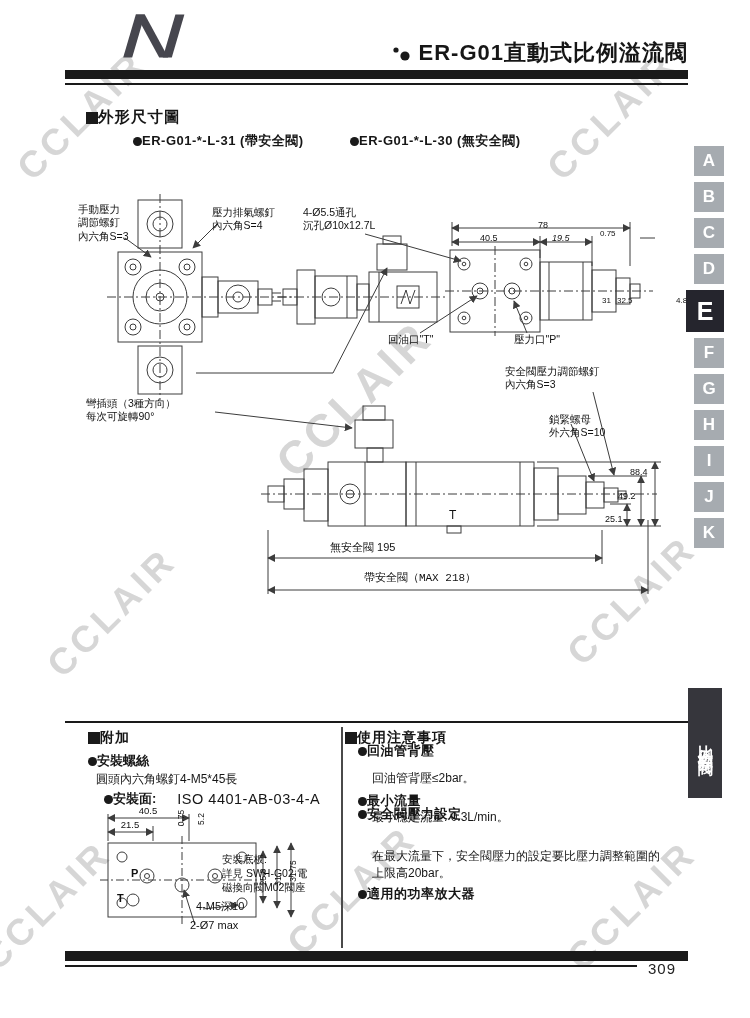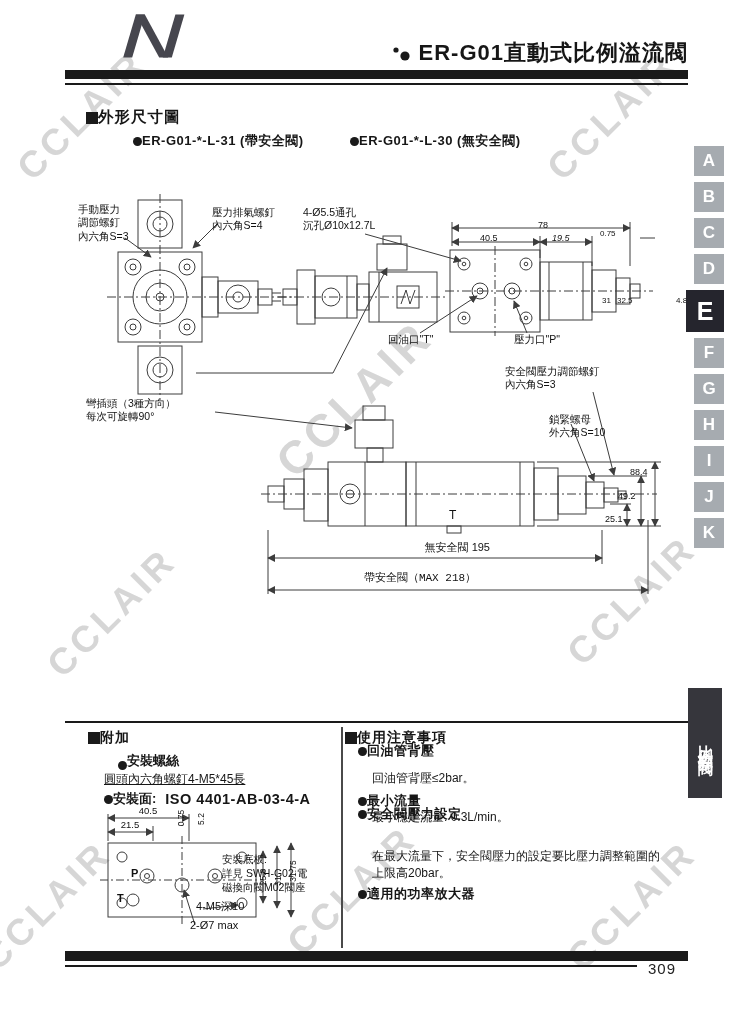--- a/index.html
+++ b/index.html
@@ -23,21 +23,21 @@
   .dim.s{font-size:8px;}
   .rot{transform:rotate(-90deg);text-align:center;width:30px;}
   .tabs{position:absolute;z-index:2;left:686px;top:146px;display:flex;flex-direction:column;align-items:flex-end;gap:6px;}
   .tab{width:30px;height:30px;background:#a6abb0;color:#fff;font-weight:bold;font-size:17px;display:flex;align-items:center;justify-content:center;}
   .tab.active{width:38px;height:42px;background:#25252d;font-size:25px;}
   .sideLabel{position:absolute;z-index:2;left:688px;top:688px;width:34px;height:110px;background:#36363c;color:#fff;
     display:flex;align-items:center;justify-content:center;writing-mode:vertical-rl;font-size:15px;font-weight:bold;letter-spacing:4px;}
   .noteTitle{font-size:13px;font-weight:bold;letter-spacing:.5px;}
   .noteText{position:absolute;z-index:1;font-size:12px;line-height:1.45;white-space:pre-line;}
   .small-ttl{font-size:13px;font-weight:bold;}
-  .iso{font-size:14.5px;font-weight:bold;letter-spacing:.5px;margin-left:9px;}
+  .iso{font-size:14.5px;font-weight:normal;letter-spacing:.5px;margin-left:21px;}
   .pnum{position:absolute;z-index:2;font-size:15px;letter-spacing:1px;color:#222;}
   svg{overflow:visible;}
 </style>
 </head>
 <body>
 
 <div class="page">
 
   <div class="wm" style="left:0px;top:95px;">CCLAIR</div>
   <div class="wm" style="left:530px;top:95px;">CCLAIR</div>
@@ -222,21 +222,21 @@
 沉孔Ø10x12.7L</div>
   <div class="lbl" style="left:388px;top:333px;">回油口"T"</div>
   <div class="lbl" style="left:514px;top:333px;">壓力口"P"</div>
   <div class="lbl" style="left:86px;top:397px;">彎插頭（3種方向）
 每次可旋轉90°</div>
   <div class="lbl" style="left:505px;top:365px;">安全閥壓力調節螺釘
 內六角S=3</div>
   <div class="lbl" style="left:549px;top:413px;">鎖緊螺母
 外六角S=10</div>
   <div class="lbl" style="left:449px;top:508px;font-size:12px;">T</div>
-  <div class="lbl" style="left:330px;top:540px;width:160px;text-align:right;font-size:11px;">無安全閥  195</div>
+  <div class="lbl" style="left:330px;top:540px;width:160px;text-align:left;font-size:11px;">無安全閥  195</div>
   <div class="lbl" style="left:310px;top:571px;width:220px;text-align:center;font-size:11px;font-family:Liberation Mono, monospace;">帶安全閥（MAX  218）</div>
 
   <div class="dim c" style="left:528px;top:220px;width:30px;">78</div>
   <div class="dim" style="left:480px;top:233px;">40.5</div>
   <div class="dim" style="left:552px;top:233px;font-style:italic;">19.5</div>
   <div class="dim s" style="left:600px;top:229px;">0.75</div>
   <div class="dim s" style="left:602px;top:296px;">31</div>
   <div class="dim s" style="left:617px;top:296px;">32.5</div>
   <div class="dim s" style="left:676px;top:296px;">4.8</div>
   <div class="dim" style="left:630px;top:467px;">88.4</div>
@@ -259,25 +259,25 @@
 
   <div class="sideLabel">比例控制閥</div>
 
   <div class="bar" style="left:65px;top:721px;width:623px;height:2px;"></div>
   <div class="bar" style="left:341px;top:727px;width:1.5px;height:221px;background:#4a4a4a;"></div>
 
   <div class="abs hrow" style="left:88px;top:729px;">
     <span class="sq"></span>
     <span class="h2">附加</span>
   </div>
-  <div class="abs hrow" style="left:118px;top:752px;align-items:flex-end;">
+  <div class="abs hrow" style="left:88px;top:752px;">
     <span class="blt"></span>
     <span class="small-ttl">安裝螺絲</span>
   </div>
-  <div class="noteText" style="left:104px;top:771px;text-decoration:underline;">圓頭內六角螺釘4-M5*45長</div>
+  <div class="noteText" style="left:96px;top:771px;">圓頭內六角螺釘4-M5*45長</div>
   <div class="abs hrow" style="left:104px;top:790px;">
     <span class="blt"></span>
     <span class="small-ttl">安裝面:</span>
     <span class="iso">ISO 4401-AB-03-4-A</span>
   </div>
 
   <svg class="abs" style="left:95px;top:806px;" width="245" height="140" viewBox="0 0 245 140">
     <defs>
       <marker id="a2" viewBox="0 0 10 10" refX="9" refY="5" markerWidth="8" markerHeight="8" orient="auto-start-reverse">
         <path d="M0 0L10 5L0 10z" fill="#3c3c3c"></path>

